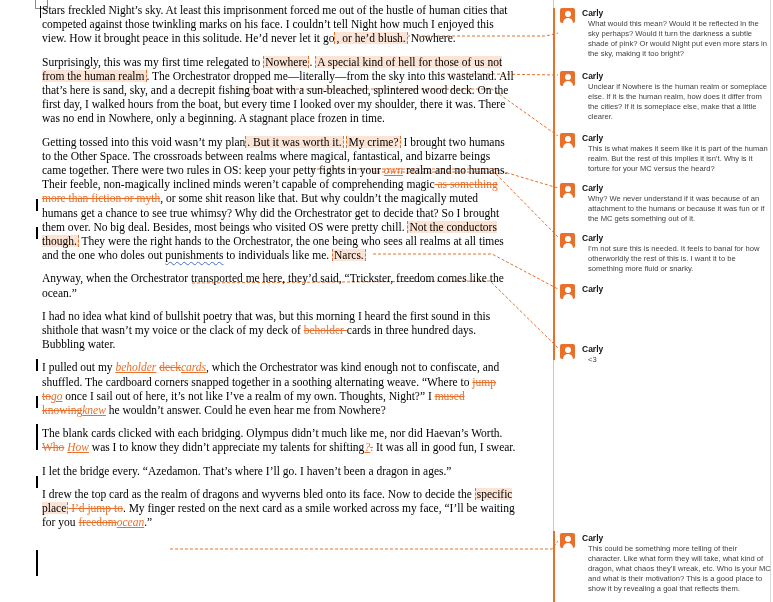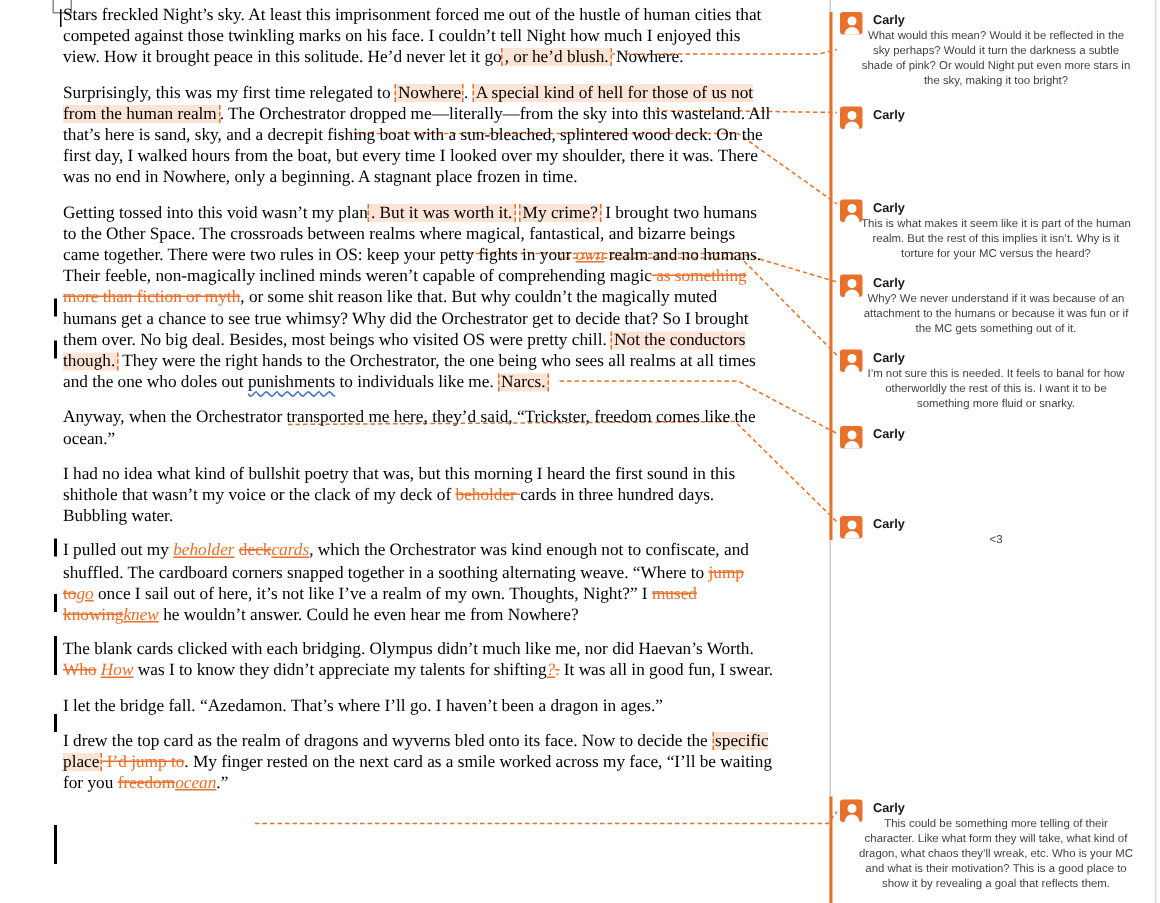--- a/index.html
+++ b/index.html
@@ -49,21 +49,21 @@
     font-family:"Liberation Sans", sans-serif;
   }
   .panel-border-left{position:absolute;left:0;top:0;width:1px;height:602px;background:var(--panel-gray);}
   .panel-border-right{position:absolute;right:2px;top:0;width:1px;height:602px;background:#d9d9d9;}
   .rev-line{position:absolute;left:0;width:2px;background:var(--accent);}
   .comment-card{position:absolute;left:7px;width:200px;}
   .avatar{position:absolute;left:0;top:0;width:15px;height:15px;background:var(--accent);border-radius:2px;overflow:hidden;}
   .avatar .head{position:absolute;left:4.5px;top:2.5px;width:6px;height:6px;border-radius:50%;background:#fff;}
   .avatar .torso{position:absolute;left:2.5px;top:9.5px;width:10px;height:7px;border-radius:5px 5px 0 0;background:#fff;}
   .c-author{margin-left:22px;font-size:8.5px;font-weight:bold;color:#151515;line-height:11px;}
-  .c-text{margin-left:12px;width:184px;font-size:7.6px;line-height:10px;color:var(--ctext);text-align:center;}
+  .c-text{margin-left:28px;width:184px;font-size:7.6px;line-height:10px;color:var(--ctext);}
 </style>
 </head>
 <body>
 
 <svg class="connectors" width="773" height="602" viewBox="0 0 773 602">
   <g stroke="#E8702A" stroke-width="1" fill="none" stroke-dasharray="3 2">
     <polyline points="352,36 546,36 558,33"></polyline>
     <polyline points="437,74 490,74 558,75"></polyline>
     <polyline points="236,89 492,89 558,136"></polyline>
     <polyline points="312,169 494,169 558,188"></polyline>
@@ -88,21 +88,21 @@
   </div>
 
 <div class="doc-text" id="docText">
     <p><span class="run-n">Stars freckled Night’s sky. At least this imprisonment forced me out of the hustle of human cities that competed against those twinkling marks on his face. I couldn’t tell Night how much I enjoyed this view. How it brought peace in this solitude. He’d never let it go</span><span class="run-hl">, or he’d blush.</span><span class="run-n"> Nowhere.</span></p>
     <p><span class="run-n">Surprisingly, this was my first time relegated to </span><span class="run-hl">Nowhere</span><span class="run-n">. </span><span class="run-hl">A special kind of hell for those of us not from the human realm</span><span class="run-n">. The Orchestrator dropped me—literally—from the sky into this wasteland. All that’s here is sand, sky, and a decrepit fishing boat with a sun-bleached, splintered wood deck. On the first day, I walked hours from the boat, but every time I looked over my shoulder, there it was. There was no end in Nowhere, only a beginning. A stagnant place frozen in time.</span></p>
     <p><span class="run-n">Getting tossed into this void wasn’t my plan</span><span class="run-hl">. But it was worth it.</span><span class="run-n"> </span><span class="run-hl">My crime?</span><span class="run-n"> I brought two humans to the Other Space. The crossroads between realms where magical, fantastical, and bizarre beings came together. There were two rules in OS: keep your petty fights in your </span><span class="run-ins">own</span><span class="run-n"> realm and no humans. Their feeble, non-magically inclined minds weren’t capable of comprehending magic</span><span class="run-del"> as something more than fiction or myth</span><span class="run-n">, or some shit reason like that. But why couldn’t the magically muted humans get a chance to see true whimsy? Why did the Orchestrator get to decide that? So I brought them over. No big deal. Besides, most beings who visited OS were pretty chill. </span><span class="run-hl">Not the conductors though.</span><span class="run-n"> They were the right hands to the Orchestrator, the one being who sees all realms at all times and the one who doles out </span><span class="run-sq">punishments</span><span class="run-n"> to individuals like me. </span><span class="run-hl">Narcs.</span></p>
     <p><span class="run-n">Anyway, when the Orchestrator transported me here, they’d said, “Trickster, freedom comes like the ocean.”</span></p>
     <p><span class="run-n">I had no idea what kind of bullshit poetry that was, but this morning I heard the first sound in this shithole that wasn’t my voice or the clack of my deck of </span><span class="run-del">beholder </span><span class="run-n">cards in three hundred days. Bubbling water.</span></p>
     <p><span class="run-n">I pulled out my </span><span class="run-ins">beholder</span><span class="run-n"> </span><span class="run-del">deck</span><span class="run-ins">cards</span><span class="run-n">, which the Orchestrator was kind enough not to confiscate, and shuffled. The cardboard corners snapped together in a soothing alternating weave. “Where to </span><span class="run-del">jump to</span><span class="run-ins">go</span><span class="run-n"> once I sail out of here, it’s not like I’ve a realm of my own. Thoughts, Night?” I </span><span class="run-del">mused knowing</span><span class="run-ins">knew</span><span class="run-n"> he wouldn’t answer. Could he even hear me from Nowhere?</span></p>
     <p><span class="run-n">The blank cards clicked with each bridging. Olympus didn’t much like me, nor did Haevan’s Worth. </span><span class="run-del">Who</span><span class="run-n"> </span><span class="run-ins">How</span><span class="run-n"> was I to know they didn’t appreciate my talents for shifting</span><span class="run-ins">?</span><span class="run-del">.</span><span class="run-n"> It was all in good fun, I swear.</span></p>
-    <p><span class="run-n">I let the bridge fall. “Azedamon. That’s where I’ll go. I haven’t been a dragon in ages.”</span></p>
+    <p><span class="run-n">I let the bridge every. “Azedamon. That’s where I’ll go. I haven’t been a dragon in ages.”</span></p>
     <p><span class="run-n">I drew the top card as the realm of dragons and wyverns bled onto its face. Now to decide the </span><span class="run-hl">specific place</span><span class="run-del"> I’d jump to</span><span class="run-n">. My finger rested on the next card as a smile worked across my face, “I’ll be waiting for you </span><span class="run-del">freedom</span><span class="run-ins">ocean</span><span class="run-n">.”</span></p>
   </div>
 
 <div class="comments-panel">
   <div class="panel-border-left"></div>
   <div class="panel-border-right"></div>
   <div class="rev-line" style="top:8px;height:352px;"></div>
   <div class="rev-line" style="top:531px;height:71px;"></div>
   <div id="commentList">
       <div class="comment-card" style="top: 8px;">
@@ -112,20 +112,21 @@
         </div>
         <div class="c-author">Carly</div>
         <div class="c-text">What would this mean? Would it be reflected in the sky perhaps? Would it turn the darkness a subtle shade of pink? Or would Night put even more stars in the sky, making it too bright?</div>
       </div>
       <div class="comment-card" style="top: 71px;">
         <div class="avatar">
           <div class="head"></div>
           <div class="torso"></div>
         </div>
         <div class="c-author">Carly</div>
+        <div class="c-text">Unclear if Nowhere is the human realm or someplace else. If it is the human realm, how does it differ from the cities? If it is someplace else, make that a little clearer.</div>
       </div>
       <div class="comment-card" style="top: 133px;">
         <div class="avatar">
           <div class="head"></div>
           <div class="torso"></div>
         </div>
         <div class="c-author">Carly</div>
         <div class="c-text">This is what makes it seem like it is part of the human realm. But the rest of this implies it isn’t. Why is it torture for your MC versus the heard?</div>
       </div>
       <div class="comment-card" style="top: 183px;">

